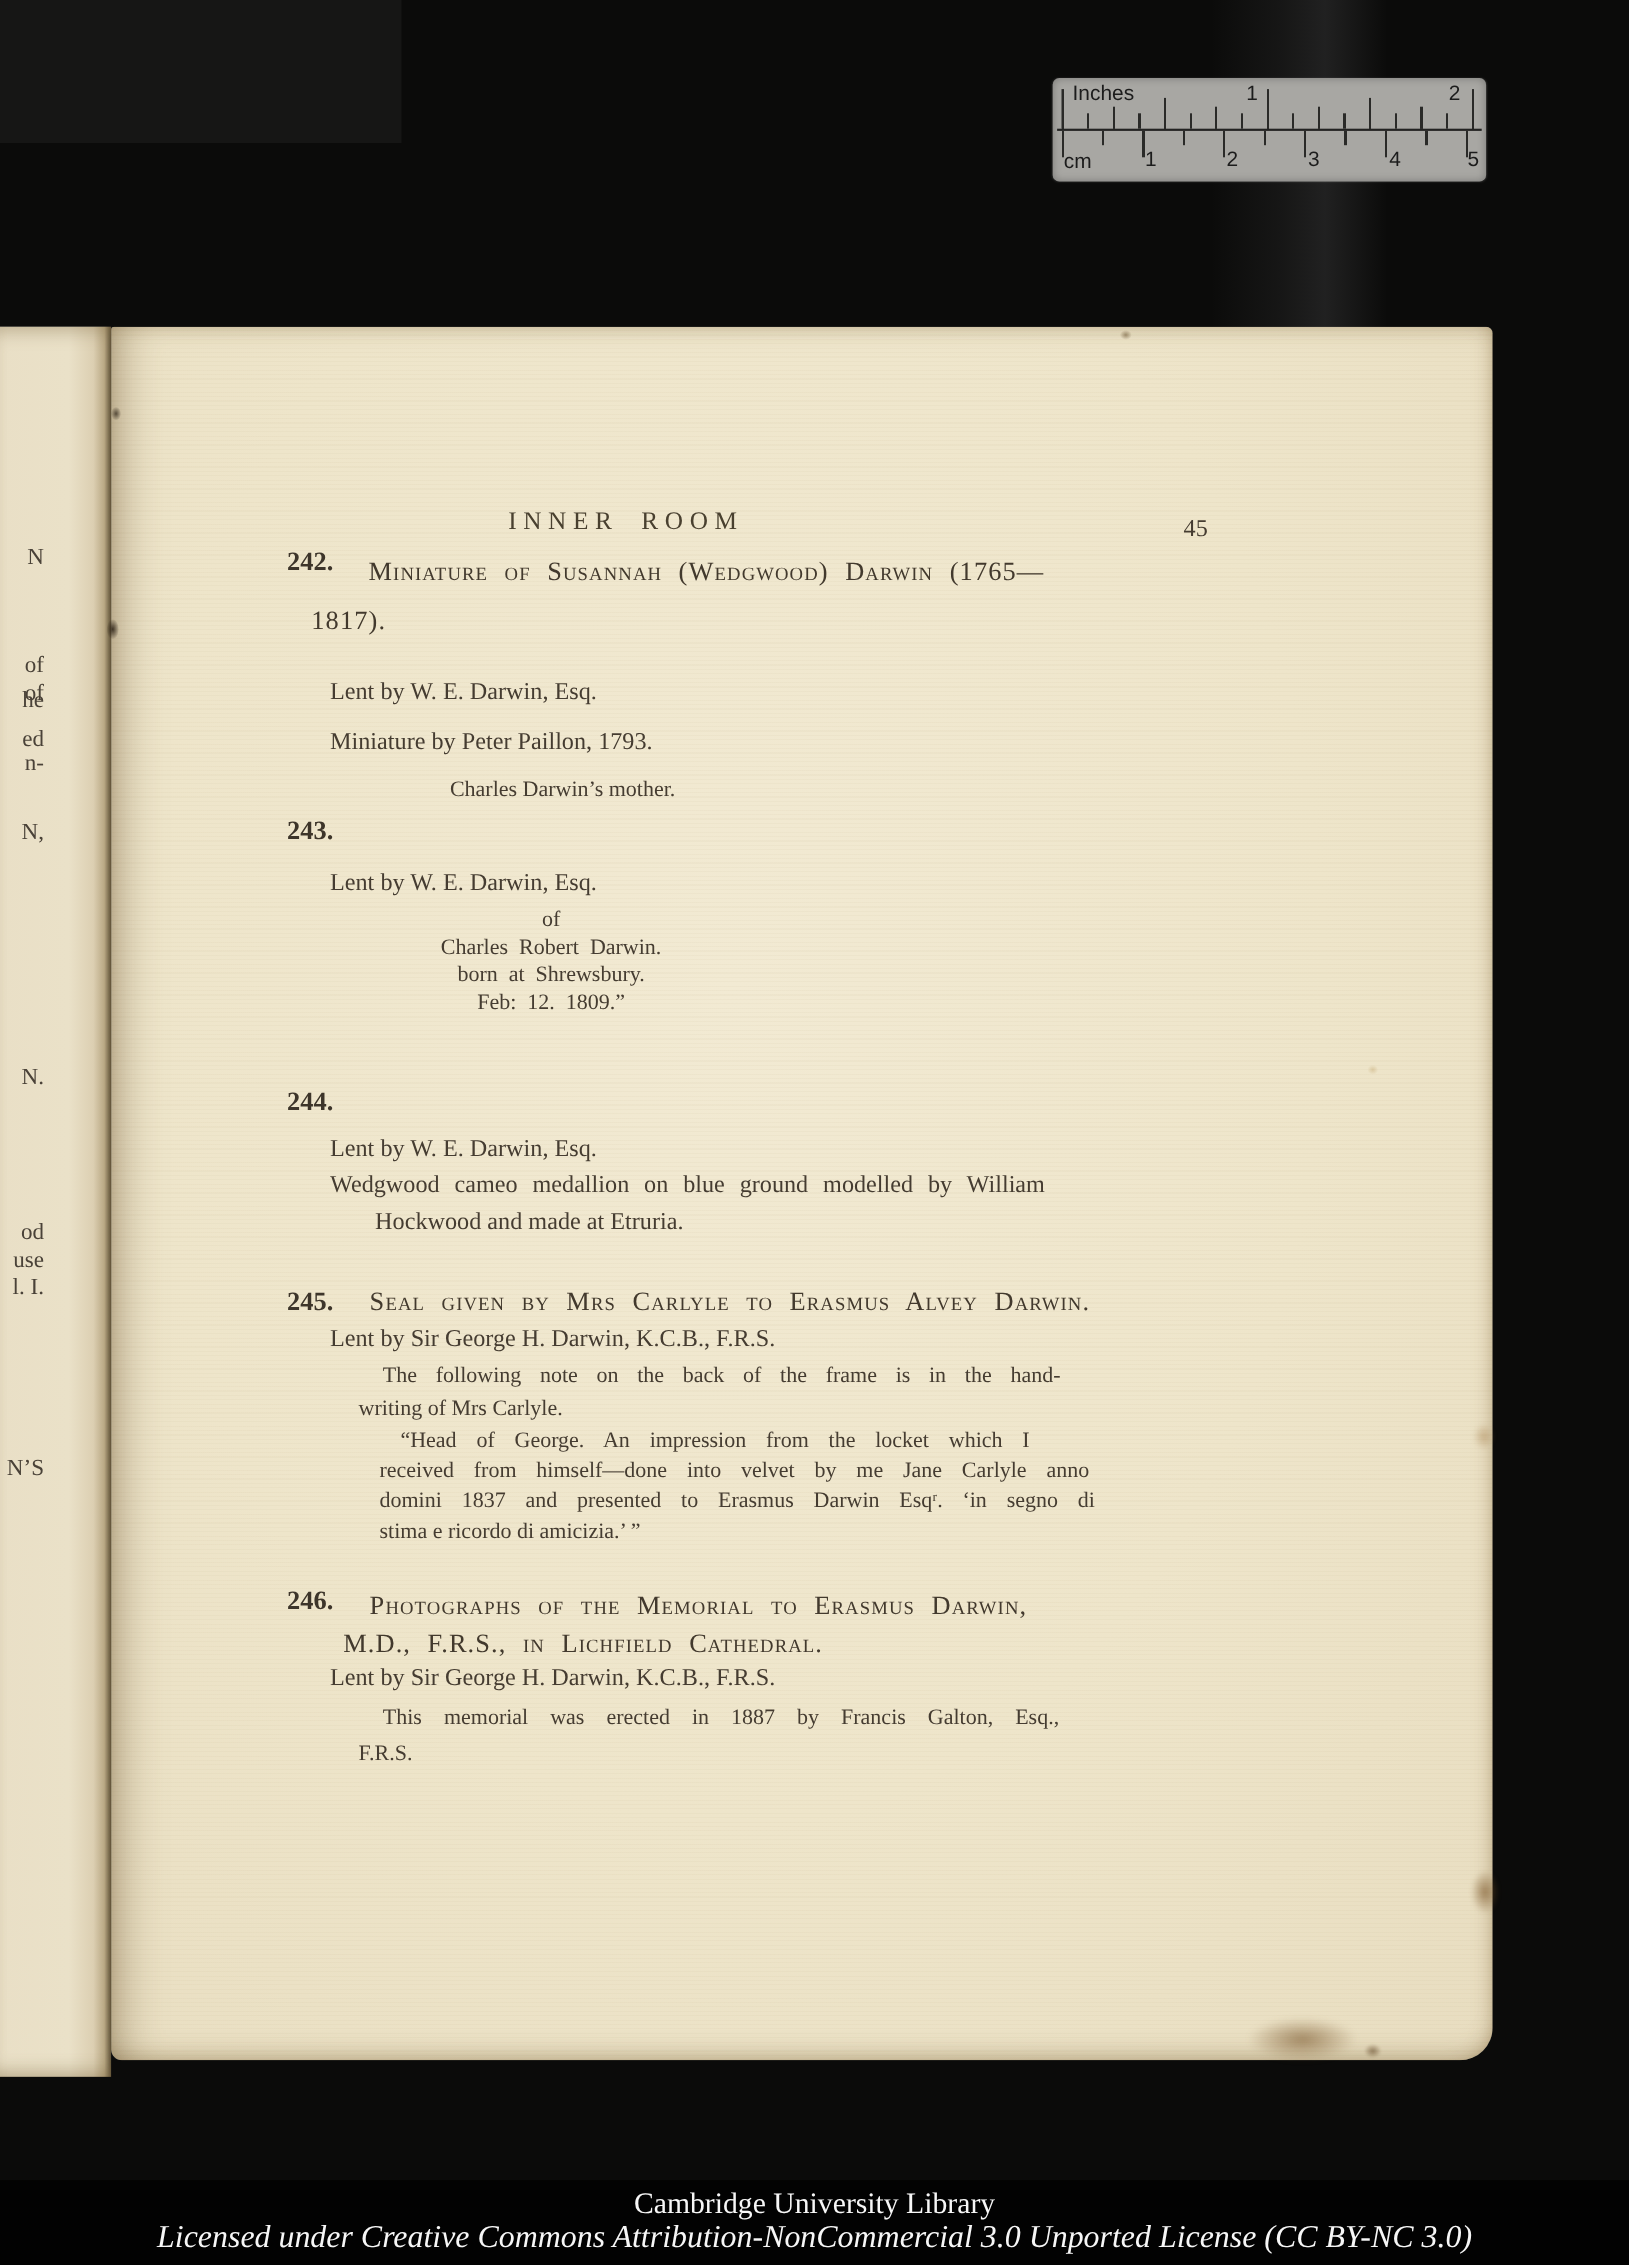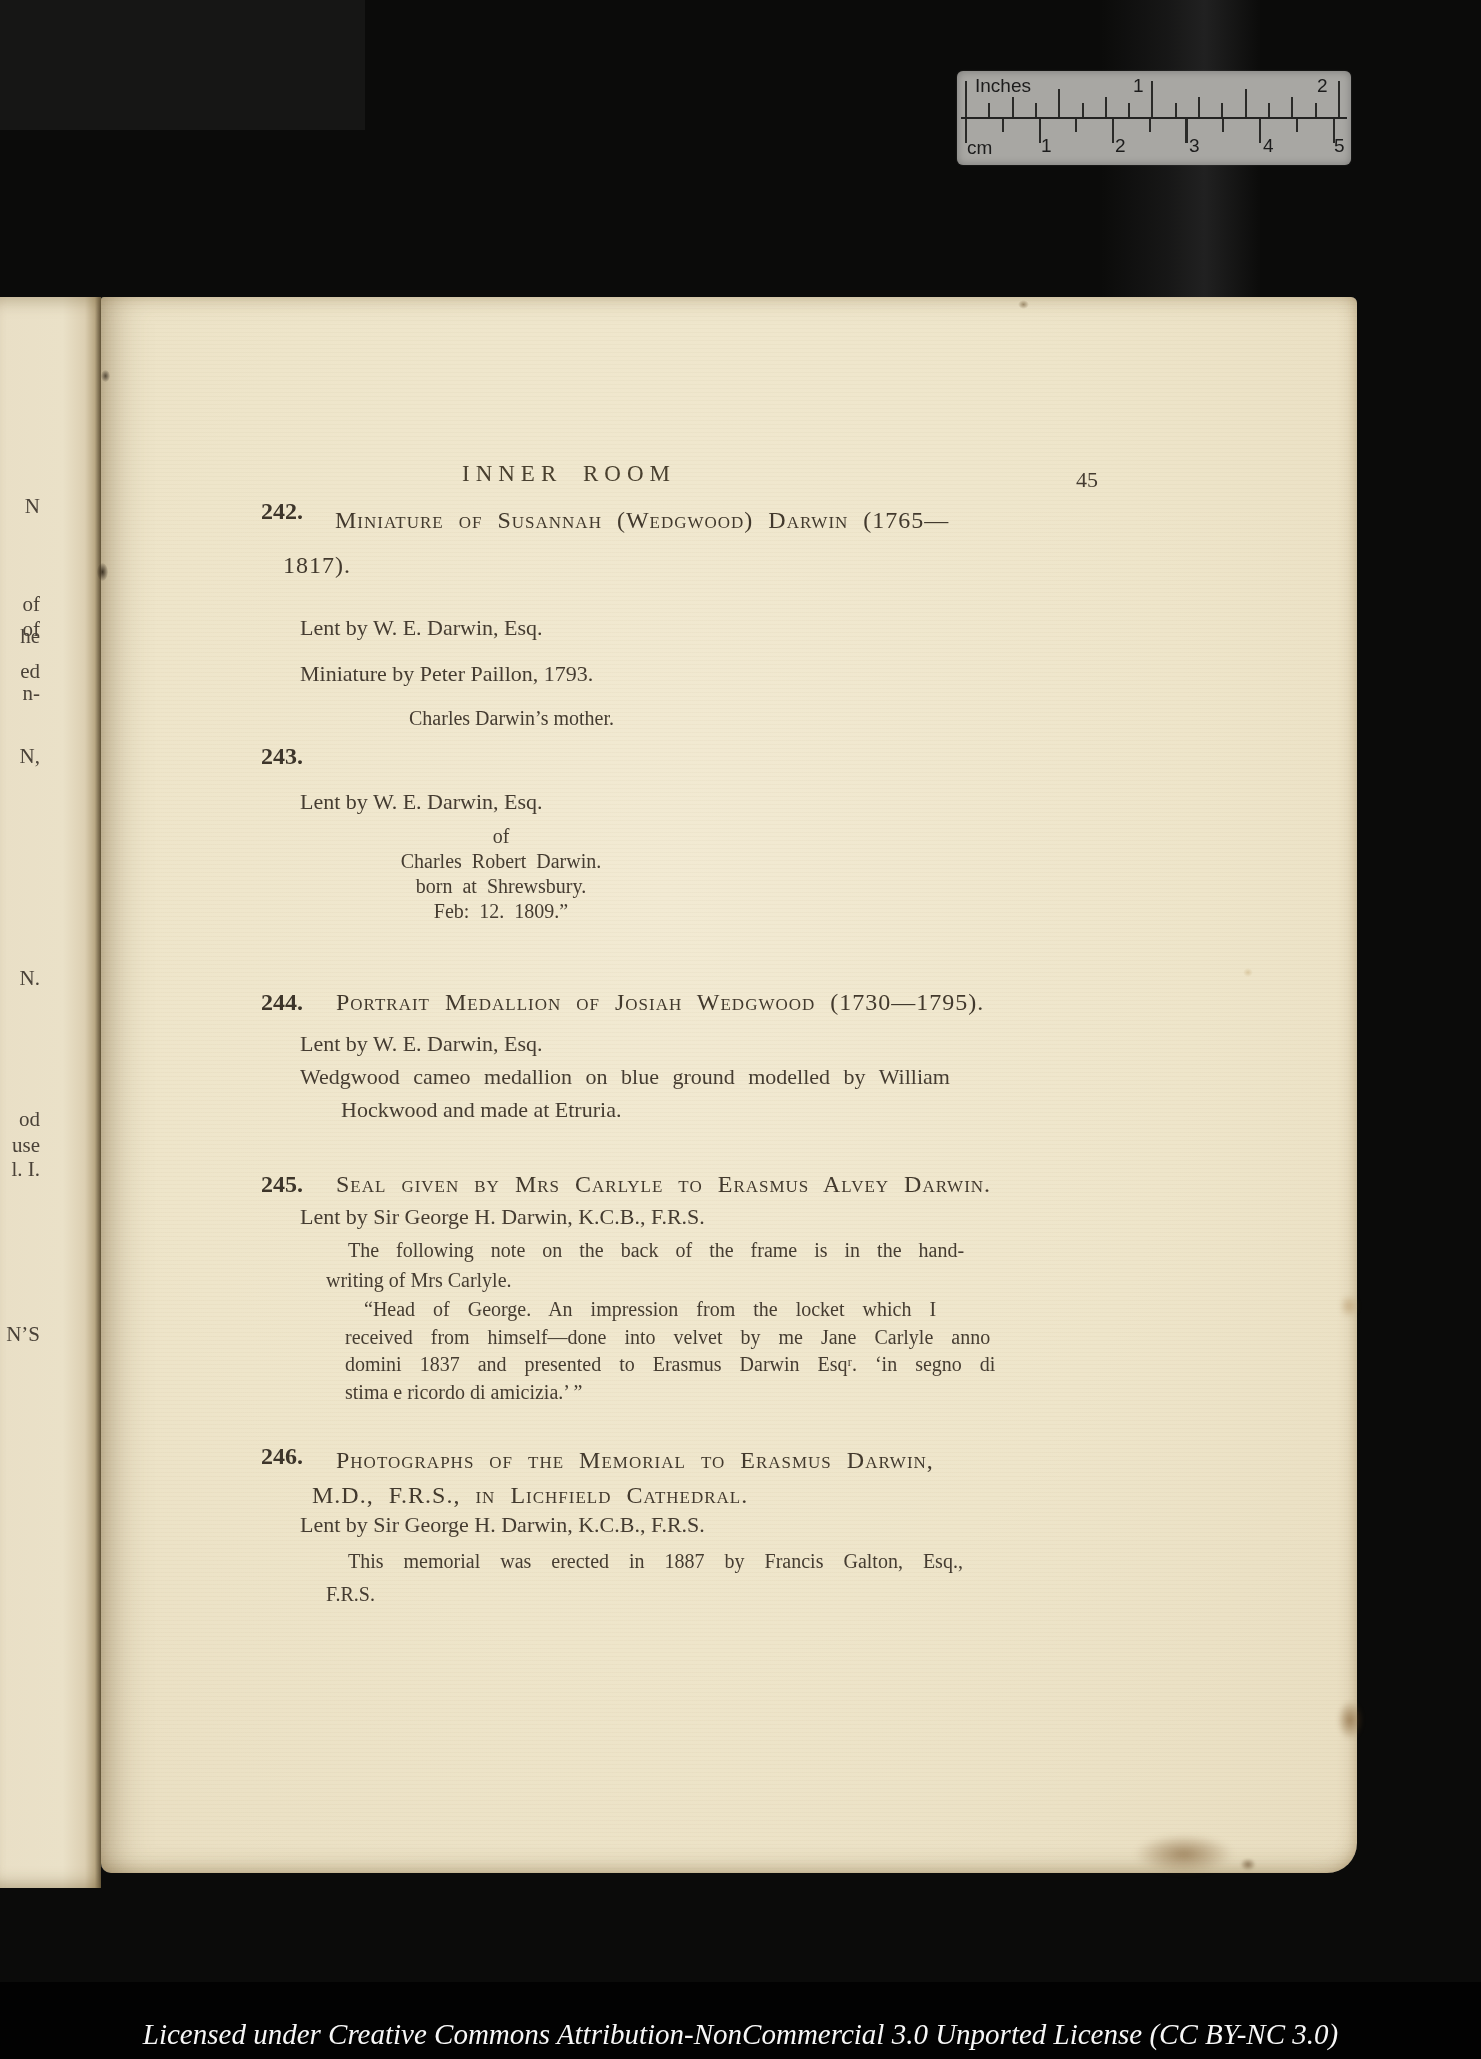--- a/index.html
+++ b/index.html
@@ -133,21 +133,20 @@
     <div class="abs inum" style="left:160px;top:446px">243.</div>
     <div class="abs bodyln" style="left:199px;top:492px">Lent by W. E. Darwin, Esq.</div>
     <div class="abs qcenter">
       <div>of</div>
       <div>Charles Robert Darwin.</div>
       <div>born at Shrewsbury.</div>
       <div>Feb: 12. 1809.”</div>
     </div>
 
     <div class="abs inum" style="left:160px;top:692px">244.</div>
-    <div class="abs title" style="left:235px;top:692px">Portrait Medallion of Josiah Wedgwood (1730—1795).</div>
     <div class="abs bodyln" style="left:199px;top:734px">Lent by W. E. Darwin, Esq.</div>
     <div class="abs bodyln ws8" style="left:199px;top:767px">Wedgwood cameo medallion on blue ground modelled by William</div>
     <div class="abs bodyln" style="left:240px;top:800px">Hockwood and made at Etruria.</div>
 
     <div class="abs inum" style="left:160px;top:874px">245.</div>
     <div class="abs title" style="left:235px;top:874px">Seal given by Mrs Carlyle to Erasmus Alvey Darwin.</div>
     <div class="abs bodyln" style="left:199px;top:907px">Lent by Sir George H. Darwin, K.C.B., F.R.S.</div>
     <div class="abs small ws12" style="left:247px;top:942px">The following note on the back of the frame is in the hand-</div>
     <div class="abs small" style="left:225px;top:972px">writing of Mrs Carlyle.</div>
     <div class="abs small ws13" style="left:263px;top:1001px">“Head of George.  An impression from the locket which I</div>
@@ -165,15 +164,16 @@
 
   <div class="stain s1"></div>
   <div class="stain s2"></div>
   <div class="stain s3"></div>
   <div class="stain s4"></div>
   <div class="stain s5"></div>
   <div class="stain s6"></div>
   <div class="stain s7"></div>
   <div class="stain s8"></div>
 
+  <div class="footer f1">Cambridge University Library</div>
   <div class="footer f2">Licensed under Creative Commons Attribution-NonCommercial 3.0 Unported License (CC BY-NC 3.0)</div>
 
 </div>
 
 </body></html>

